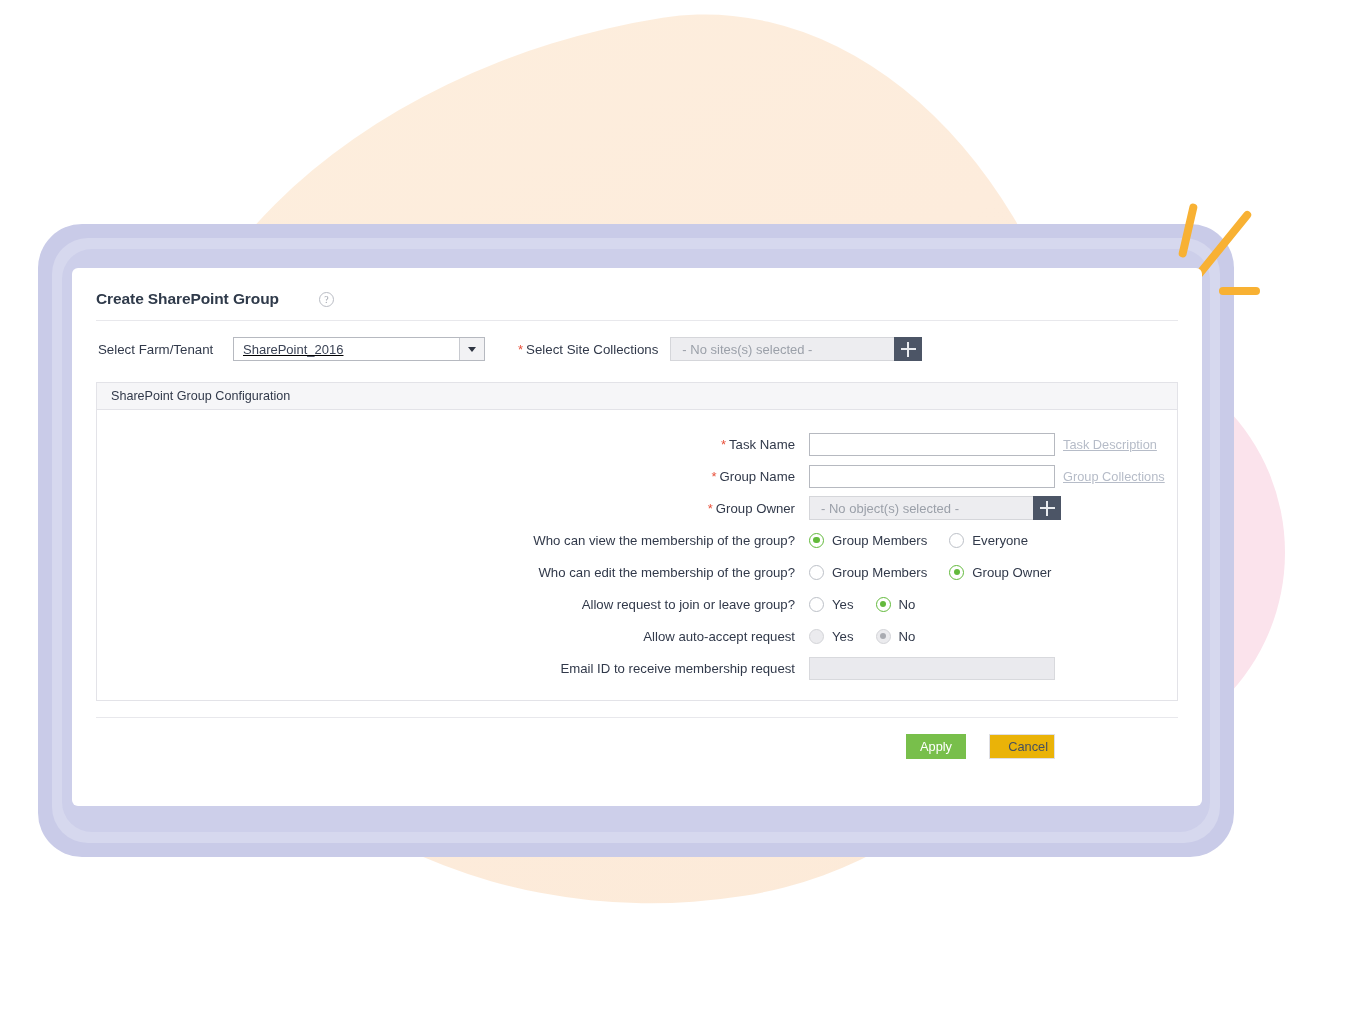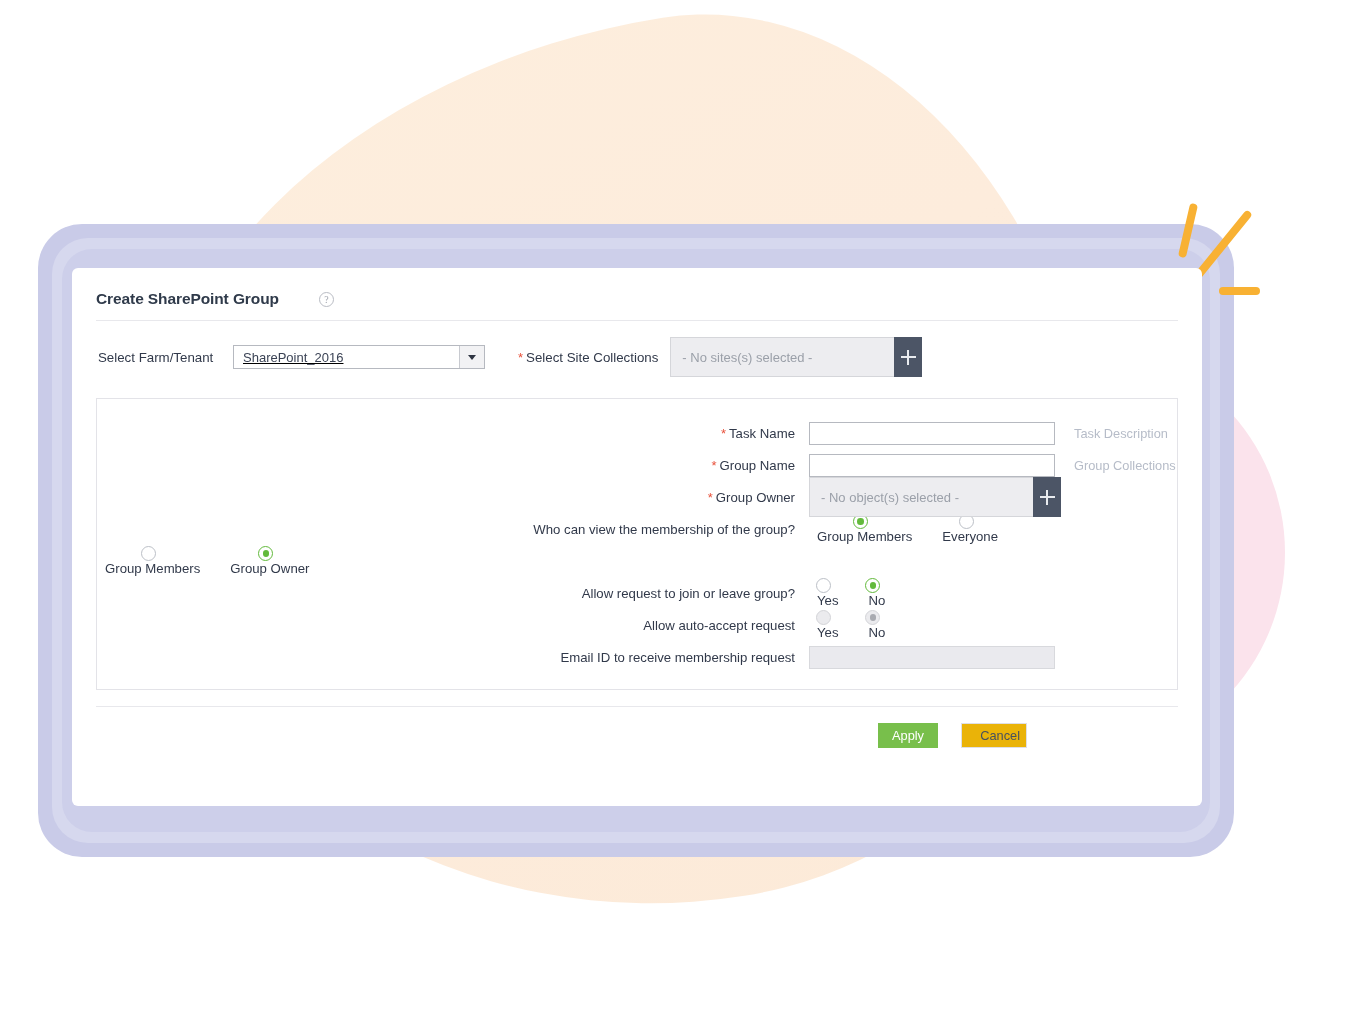--- a/index.html
+++ b/index.html
@@ -149,21 +149,21 @@
     border-left: 4.5px solid transparent;
     border-right: 4.5px solid transparent;
     border-top: 5.5px solid #2f3542;
   }
 
   .lbl-sites { margin-left: 33px; padding-right: 12px; }
 
   .picker {
     position: relative;
     display: flex;
-    width: 252px; height: 40px;
+    width: 252px; height: 24px;
     cursor: pointer;
   }
   .picker-field {
     flex: 1;
     background: #ededf0;
     border: 1px solid #d5d6da;
     border-right: none;
     font-size: 13px;
     color: #9ba0a9;
     display: flex; align-items: center;
@@ -210,33 +210,33 @@
     color: #31394a;
     white-space: nowrap;
   }
   .txtin {
     width: 246px; height: 23px;
     border: 1px solid #b6b9c0;
     background: #fff;
   }
   .txtin.disabled { background: #eaeaee; border-color: #d8d9dd; }
   .sidelink {
-    margin-left: 19px;
+    margin-left: 8px;
     font-size: 12.8px;
     color: #b6bcc8;
+    text-decoration: underline;
     cursor: pointer;
     white-space: nowrap;
   }
 
   .radios { display: flex; align-items: center; }
   .rad-opt {
     display: flex; align-items: center;
     cursor: pointer;
     margin-right: 22px;
-    flex-direction: column;
   }
   .radio {
     width: 15px; height: 15px;
     border-radius: 50%;
     border: 1.5px solid #bcc0c7;
     background: #fff;
     display: flex; align-items: center; justify-content: center;
     flex: none;
   }
   .radio.on { border-color: #63ba3c; }
@@ -264,20 +264,21 @@
     display: flex;
     padding: 16px 0 0 0;
     padding-left: 806px;
   }
   .btn {
     height: 25px;
     font-size: 12.8px;
     border: none;
     cursor: pointer;
     font-family: "Liberation Sans", sans-serif;
+    margin-left: 28px;
   }
   .btn-apply {
     width: 60px;
     background: #78bf4b;
     color: #fff;
   }
   .btn-cancel {
     width: 66px;
     margin-left: 23px;
     background: #eab308;
@@ -325,20 +326,21 @@
         <span class="req">*</span><span>Select Site Collections</span>
       </div>
 
       <div class="picker">
         <div class="picker-field">- No sites(s) selected -</div>
         <div class="picker-plus"></div>
       </div>
     </div>
 
     <div class="panel">
+      <div class="panel-head">SharePoint Group Configuration</div>
 
       <div class="panel-body">
 
         <div class="frow">
           <div class="flabel">
             <span class="req">*</span><span>Task Name</span>
           </div>
           <input class="txtin" type="text" value="" style="">
           <span class="sidelink">Task Description</span>
         </div>
@@ -369,20 +371,21 @@
               <span class="rad-lbl">Group Members</span>
             </div>
             <div class="rad-opt">
               <span class="radio"></span>
               <span class="rad-lbl">Everyone</span>
             </div>
           </div>
         </div>
 
         <div class="frow">
+          <div class="flabel">Who can edit the membership of the group?</div>
           <div class="radios">
             <div class="rad-opt">
               <span class="radio"></span>
               <span class="rad-lbl">Group Members</span>
             </div>
             <div class="rad-opt">
               <span class="radio on"></span>
               <span class="rad-lbl">Group Owner</span>
             </div>
           </div>

